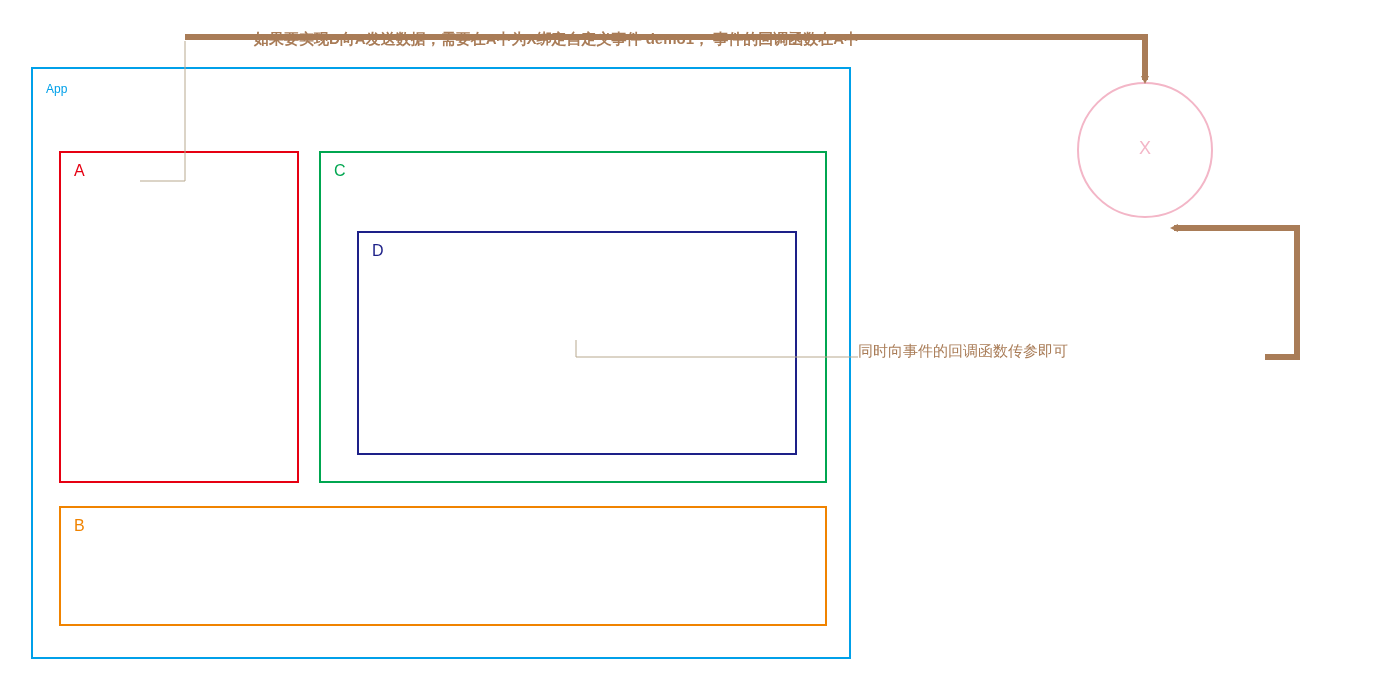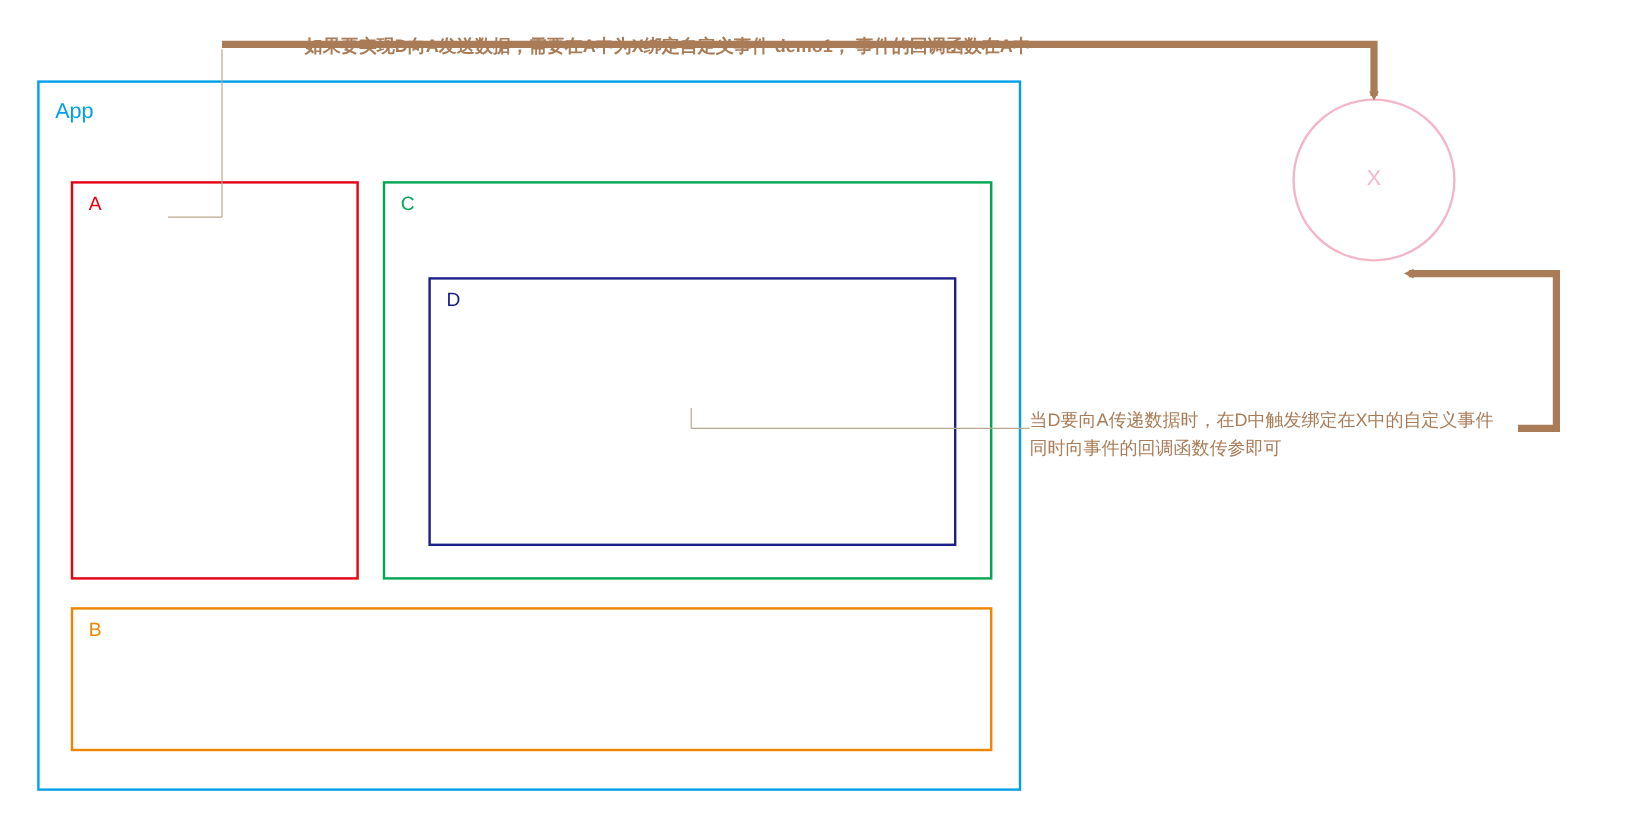--- a/index.html
+++ b/index.html
@@ -54,24 +54,23 @@
 
   <line x1="185" y1="41" x2="185" y2="181" stroke="#b8a98f" stroke-width="1"></line>
   <line x1="140" y1="181" x2="185" y2="181" stroke="#b8a98f" stroke-width="1"></line>
 
   <path d="M 1265 357 L 1297 357 L 1297 228 L 1174 228" fill="none" stroke="#a97c57" stroke-width="6" marker-end="url(#arrowhead)"></path>
 
   <line x1="576" y1="357" x2="858" y2="357" stroke="#b8a98f" stroke-width="1"></line>
   <line x1="576" y1="340" x2="576" y2="357" stroke="#b8a98f" stroke-width="1"></line>
 </svg>
 
-<div class="label" style="left:46px; top:82px; color:#00a0e9; font-size:18px;">App</div>
+<div class="label" style="left:46px; top:82px; color:#00a0e9; font-size:12px;">App</div>
 <div class="label" style="left:74px; top:162px; color:#e60012;">A</div>
 <div class="label" style="left:334px; top:162px; color:#00a650;">C</div>
 <div class="label" style="left:372px; top:242px; color:#1d2088;">D</div>
 <div class="label" style="left:74px; top:517px; color:#f08300;">B</div>
 <div class="label" style="left:1139px; top:138px; color:#f3b6c7; font-size:18px;">X</div>
 
 <div class="annot" style="left:254px; top:28px;font-weight:bold;">如果要实现D向A发送数据，需要在A中为X绑定自定义事件 demo1，  事件的回调函数在A中</div>
 <div class="annot" style="left:858px; top:340px;">
-  <div>当D要向A传递数据时，在D中触发绑定在X中的自定义事件</div>
   <div>同时向事件的回调函数传参即可</div>
 </div>
 
 </body></html>

